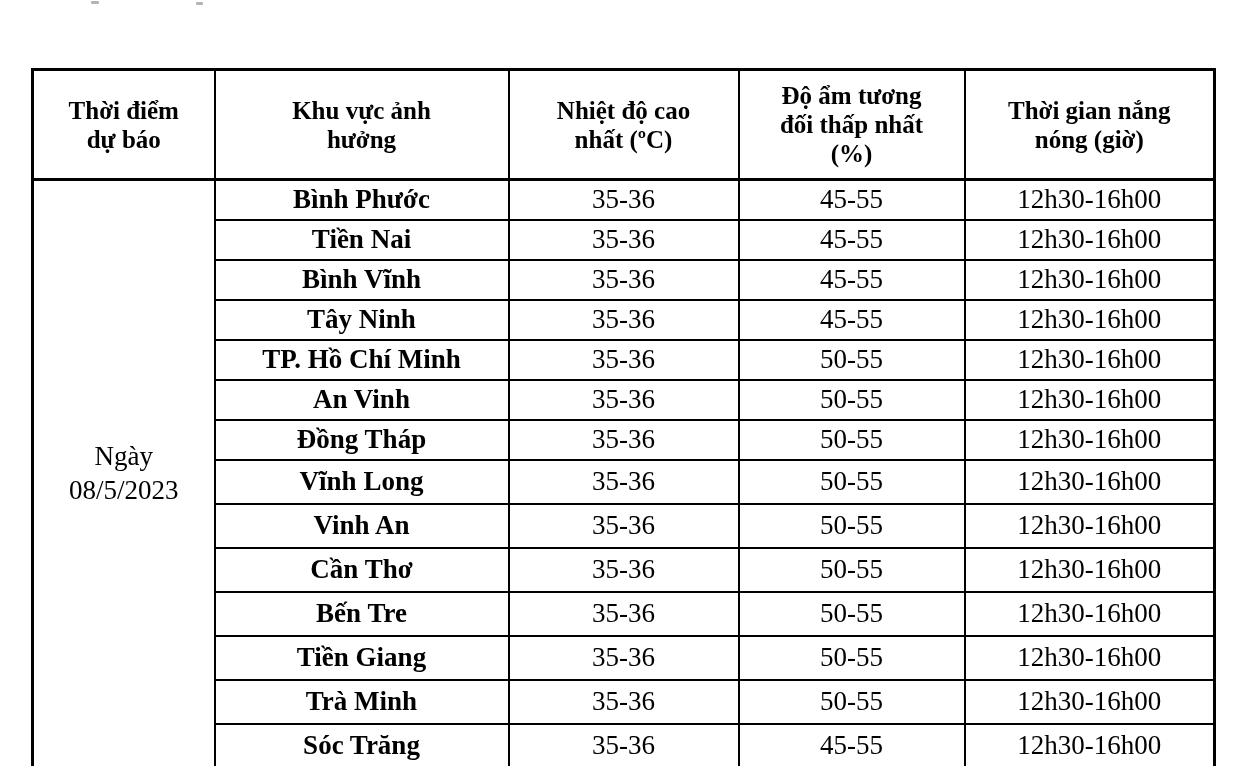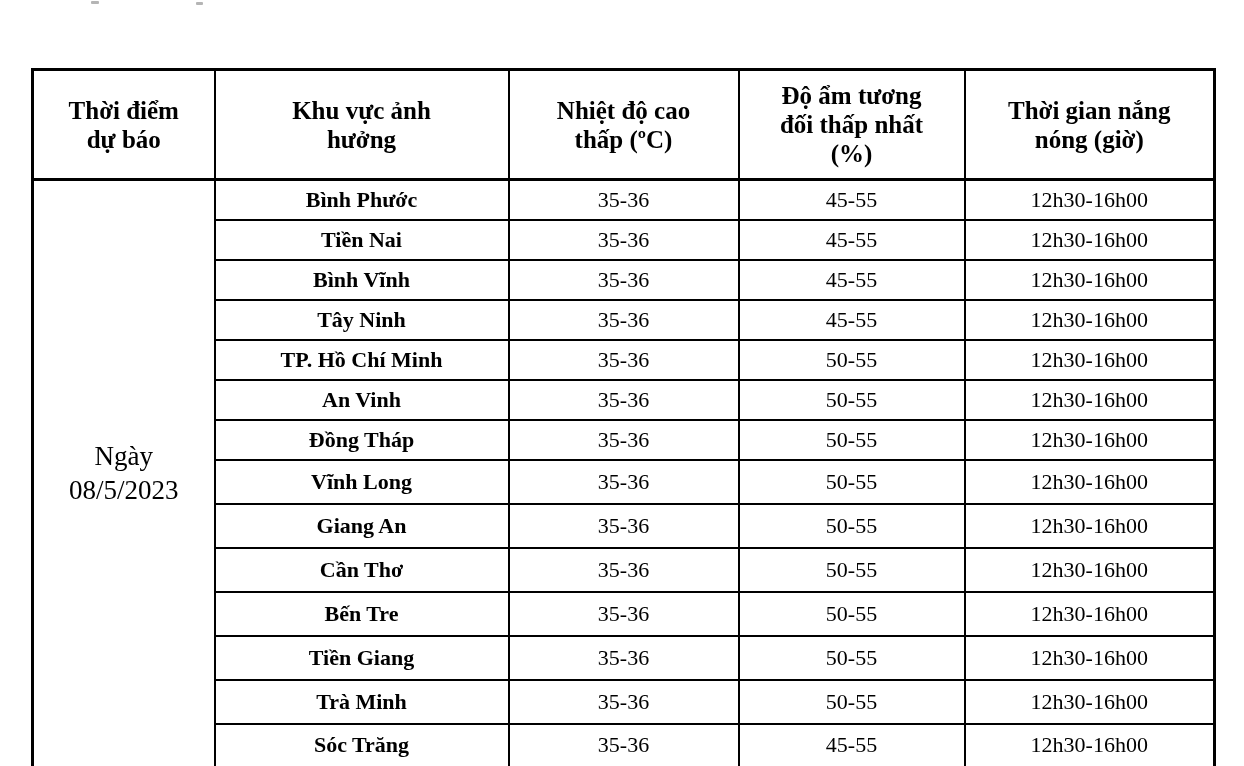--- a/index.html
+++ b/index.html
@@ -46,21 +46,21 @@
   thead th {
     height: 107px;
     font-weight: bold;
     font-size: 25px;
     line-height: 1.16;
     white-space: pre-line;
     border-bottom-width: 3px;
   }
 
   tbody td {
-    font-size: 22px;
+    font-size: 27px;
     font-weight: normal;
   }
 
   tbody tr            { height: 40px; }
   tbody tr:nth-child(n+8) { height: 44px; }
   tbody tr:last-child { height: 44px; }
 
   td.region-cell {
     font-weight: bold;
   }
@@ -88,21 +88,21 @@
       <col style="width:226px">
       <col style="width:250px">
     </colgroup>
     <thead>
       <tr>
         <th>Thời điểm
 dự báo</th>
         <th>Khu vực ảnh
 hưởng</th>
         <th>Nhiệt độ cao
-thấp (ºC)</th>
+nhất (ºC)</th>
         <th>Độ ẩm tương
 đối thấp nhất
 (%)</th>
         <th>Thời gian nắng
 nóng (giờ)</th>
       </tr>
     </thead>
     <tbody>
         <tr>
           <td rowspan="14" class="date-cell">Ngày
@@ -148,21 +148,21 @@
           <td class="humidity-cell">50-55</td>
           <td class="time-cell">12h30-16h00</td>
         </tr>
         <tr>
           <td class="region-cell">Vĩnh Long</td>
           <td class="temp-cell">35-36</td>
           <td class="humidity-cell">50-55</td>
           <td class="time-cell">12h30-16h00</td>
         </tr>
         <tr>
-          <td class="region-cell">Giang An</td>
+          <td class="region-cell">Vinh An</td>
           <td class="temp-cell">35-36</td>
           <td class="humidity-cell">50-55</td>
           <td class="time-cell">12h30-16h00</td>
         </tr>
         <tr>
           <td class="region-cell">Cần Thơ</td>
           <td class="temp-cell">35-36</td>
           <td class="humidity-cell">50-55</td>
           <td class="time-cell">12h30-16h00</td>
         </tr>

